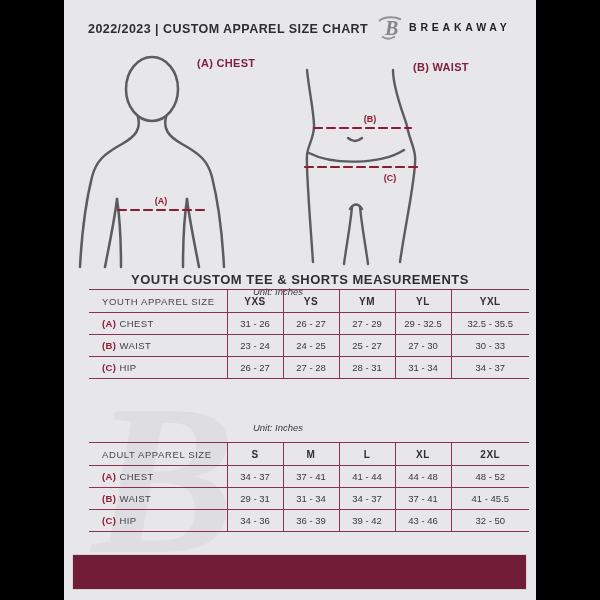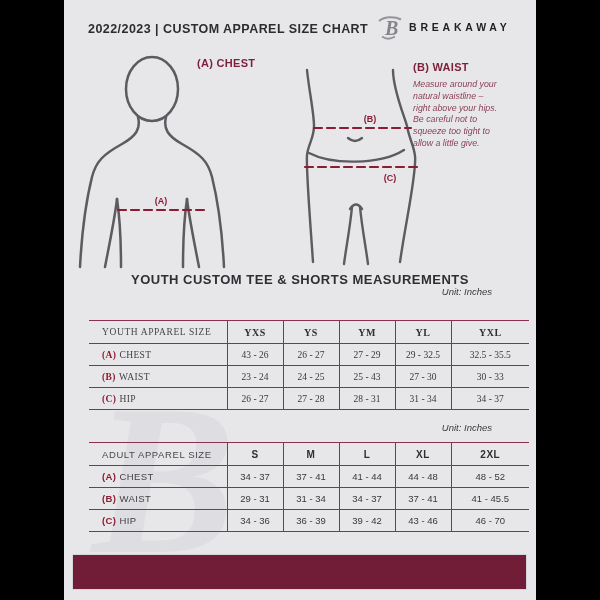--- a/index.html
+++ b/index.html
@@ -33,28 +33,28 @@
   .note{position:absolute;z-index:2;}
   .note h4{font-size:11px;font-weight:bold;color:var(--head-maroon);letter-spacing:.3px;}
   .note p{margin-top:6px;font-size:8.8px;line-height:11.8px;font-style:italic;
     color:var(--note-maroon);white-space:pre-line;}
   .note-chest{left:133px;top:57px;width:110px;}
   .note-waist{left:349px;top:61px;width:118px;}
   .note-hips{left:349px;top:165px;width:118px;}
 
   .tbl-title{position:absolute;left:0;width:472px;text-align:center;font-size:13px;
     font-weight:bold;letter-spacing:.5px;color:var(--ink);z-index:2;}
-  .tbl-unit{position:absolute;left:0;width:428px;text-align:right;font-size:9.5px;
+  .tbl-unit{position:absolute;left:0;width:428px;text-align:center;font-size:9.5px;
     font-style:italic;color:#3b3b40;z-index:2;}
   .t-youth-title{top:272px;} .t-youth-unit{top:286px;}
   .t-adult-title{top:408px;} .t-adult-unit{top:422px;}
 
   table.size-table{position:absolute;left:25px;width:440px;border-collapse:collapse;
     table-layout:fixed;z-index:2;}
-  table.yt{top:320px;font-family:Liberation Serif, serif;} table.at{top:442px;}
+  table.yt{top:289px;} table.at{top:442px;}
   .size-table col.c0{width:138px;} .size-table col.cm{width:56px;} .size-table col.c5{width:78px;}
   .size-table th,.size-table td{border-top:1px solid var(--line);border-bottom:1px solid var(--line);
     padding:0;text-align:center;font-size:9.5px;color:var(--body-ink);height:22px;vertical-align:middle;}
   .size-table thead th{height:23px;}
   .size-table th+th,.size-table td+td{border-left:1px solid var(--line);}
   .size-table .lbl{text-align:left;padding-left:13px;}
   .size-table thead .lbl{font-weight:normal;font-size:9.5px;letter-spacing:.6px;color:#47474c;}
   .size-table thead th{font-weight:bold;font-size:10px;letter-spacing:.5px;color:var(--ink);}
   .size-table td.lbl{letter-spacing:.4px;color:#3f3f44;}
   .pfx{color:#8c1b33;font-weight:bold;margin-right:3px;}
@@ -104,26 +104,20 @@
       <text x="70" y="54" text-anchor="middle" font-size="9" font-weight="bold" fill="#8c1b33" stroke="none" font-family="Liberation Sans, sans-serif">(B)</text>
       <line x1="5" y1="99" x2="120" y2="99" stroke="#8c1b33" stroke-width="2.2" stroke-dasharray="8 5"></line>
       <text x="90" y="113" text-anchor="middle" font-size="9" font-weight="bold" fill="#8c1b33" stroke="none" font-family="Liberation Sans, sans-serif">(C)</text>
     </svg>
 
     <div class="note note-chest">
       <h4>(A) CHEST</h4>
     </div>
     <div class="note note-waist">
       <h4>(B) WAIST</h4>
-      <p>Measure around your
-natural waistline –
-right above your hips.
-Be careful not to
-squeeze too tight to
-allow a little give.</p>
     </div>
 
     <div class="tbl-title t-youth-title">YOUTH CUSTOM TEE &amp; SHORTS MEASUREMENTS</div>
     <div class="tbl-unit t-youth-unit">Unit: Inches</div>
     <table class="size-table yt">
       <colgroup>
           <col class="c0">
           <col class="cm">
           <col class="cm">
           <col class="cm">
@@ -136,31 +130,31 @@
           <th>YXS</th>
           <th>YS</th>
           <th>YM</th>
           <th>YL</th>
           <th>YXL</th>
         </tr>
       </thead>
       <tbody>
         <tr>
           <td class="lbl"><span class="pfx">(A)</span><span>CHEST</span></td>
-          <td>43 - 26</td>
+          <td>31 - 26</td>
           <td>26 - 27</td>
           <td>27 - 29</td>
           <td>29 - 32.5</td>
           <td>32.5 - 35.5</td>
         </tr>
         <tr>
           <td class="lbl"><span class="pfx">(B)</span><span>WAIST</span></td>
           <td>23 - 24</td>
           <td>24 - 25</td>
-          <td>25 - 43</td>
+          <td>25 - 27</td>
           <td>27 - 30</td>
           <td>30 - 33</td>
         </tr>
         <tr>
           <td class="lbl"><span class="pfx">(C)</span><span>HIP</span></td>
           <td>26 - 27</td>
           <td>27 - 28</td>
           <td>28 - 31</td>
           <td>31 - 34</td>
           <td>34 - 37</td>
@@ -204,20 +198,20 @@
           <td>34 - 37</td>
           <td>37 - 41</td>
           <td>41 - 45.5</td>
         </tr>
         <tr>
           <td class="lbl"><span class="pfx">(C)</span><span>HIP</span></td>
           <td>34 - 36</td>
           <td>36 - 39</td>
           <td>39 - 42</td>
           <td>43 - 46</td>
-          <td>46 - 70</td>
+          <td>32 - 50</td>
         </tr>
       </tbody>
     </table>
 
     <div class="bottom-bar"></div>
   </div>
 </div>
 
 </body></html>

